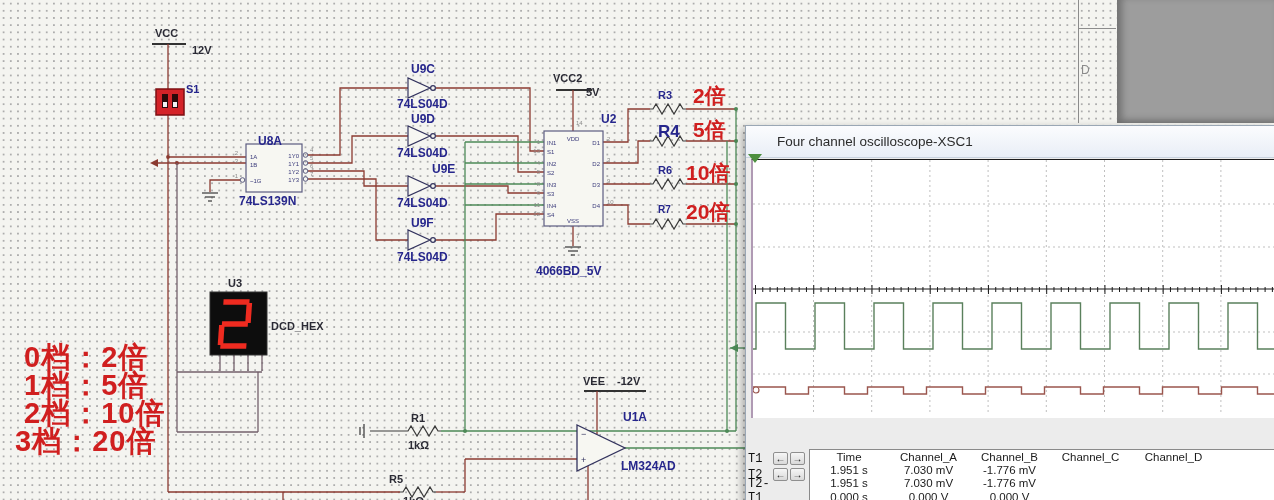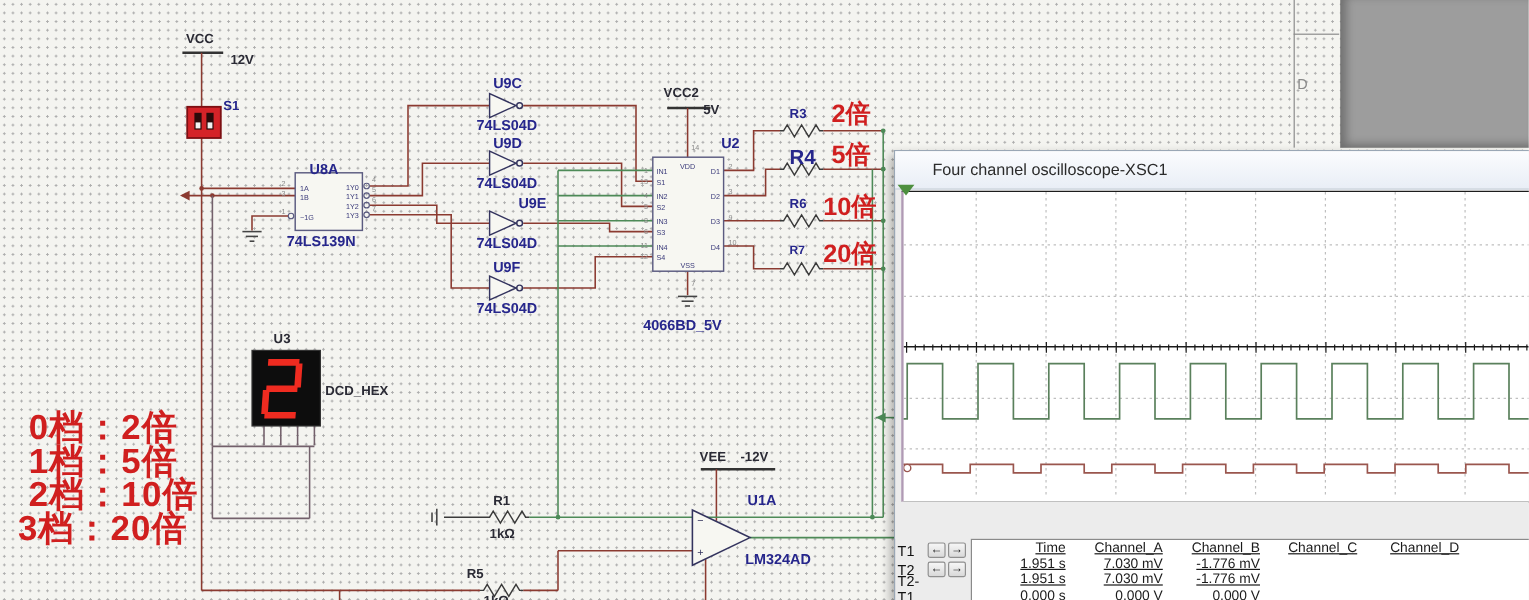--- a/index.html
+++ b/index.html
@@ -34,29 +34,29 @@
   .scope-display{position:absolute;left:5px;top:33px;width:523px;height:258px;
     background:#ffffff;border:1.5px solid #1c1c1c;border-left:2.5px solid #b09ab4;}
   .scope-display svg{display:block;}
   .trigger-marker{position:absolute;left:2px;top:28px;width:0;height:0;z-index:6;
     border-left:7px solid transparent;border-right:7px solid transparent;
     border-top:9px solid #4d8f3f;}
   .scope-mid{position:absolute;left:0;top:292px;right:0;height:31px;background:#ececec;}
   .scope-readings{position:absolute;left:0;top:323px;right:0;height:52px;}
   .cursor-box{position:absolute;left:2px;top:2px;width:60px;height:50px;font-size:12px;color:#111;}
   .cursor-row{display:flex;align-items:center;height:15px;margin-bottom:1px;}
-  .cursor-row .clab{width:25px;}
+  .cursor-row .clab{width:25px;font-family:Liberation Mono, monospace;}
   .arrow-btn{width:15px;height:13px;margin-right:2px;font-size:10px;line-height:11px;text-align:center;
     background:linear-gradient(#f6f6f6,#d9d9d9);border:1px solid #8f8f8f;border-radius:2px;
     padding:0;color:#111;font-weight:bold;}
   .readings-table{position:absolute;left:63px;top:0;width:480px;height:60px;background:#ffffff;
     border:1px solid #8a8a8a;font-size:11.5px;color:#1a1a1a;}
   .rt-row{display:grid;grid-template-columns:78px 81px 81px 81px 85px 1fr;height:13.5px;align-items:center;}
   .rt-row.hdr{height:13px;}
-  .rt-cell{text-align:right;text-decoration:underline;}
+  .rt-cell{text-align:center;}
 </style>
 </head>
 <body>
 
 <div class="stage">
 
   <svg class="schem" width="1274" height="500" viewBox="0 0 1274 500">
 
     <g stroke="#333" stroke-width="2">
       <line x1="152" y1="44" x2="186" y2="44"></line>

